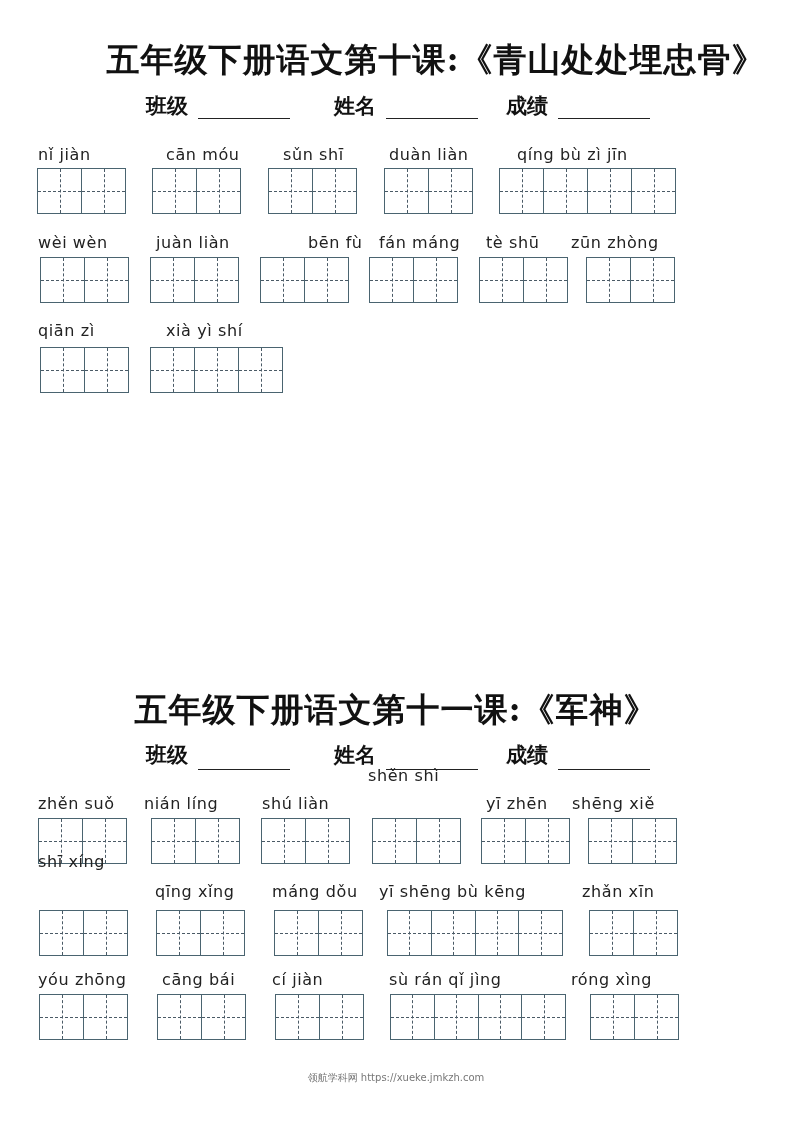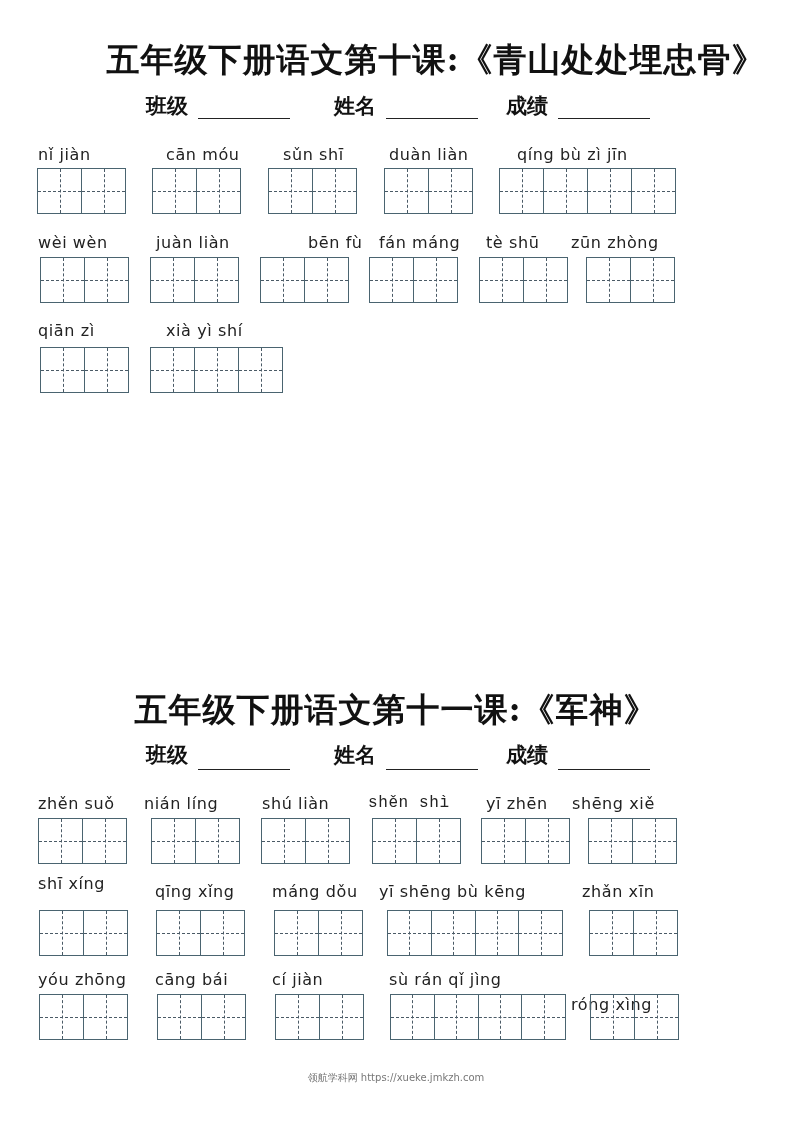--- a/index.html
+++ b/index.html
@@ -131,39 +131,39 @@
     <div class="cell"></div>
     <div class="cell"></div>
   </div>
 
 <span class="py" style="left:262px; top:794px;">shú liàn</span>
 <div class="grid" style="left:261px; top:818px; width:89px;">
     <div class="cell"></div>
     <div class="cell"></div>
   </div>
 
-<span class="py" style="left:368px; top:794px;font-family:Liberation Mono, monospace;">shěn shì</span>
+<span class="py" style="left:368px; top:766px;">shěn shì</span>
 <div class="grid" style="left:372px; top:818px; width:89px;">
     <div class="cell"></div>
     <div class="cell"></div>
   </div>
 
 <span class="py" style="left:486px; top:794px;">yī zhēn</span>
 <div class="grid" style="left:481px; top:818px; width:89px;">
     <div class="cell"></div>
     <div class="cell"></div>
   </div>
 
 <span class="py" style="left:572px; top:794px;">shēng xiě</span>
 <div class="grid" style="left:588px; top:818px; width:89px;">
     <div class="cell"></div>
     <div class="cell"></div>
   </div>
 
-<span class="py" style="left:38px; top:874px;text-align:center;">shī xíng</span>
+<span class="py" style="left:38px; top:852px;text-align:center;">shī xíng</span>
 <div class="grid" style="left:39px; top:910px; width:89px;">
     <div class="cell"></div>
     <div class="cell"></div>
   </div>
 
 <span class="py" style="left:155px; top:882px;">qīng xǐng</span>
 <div class="grid" style="left:156px; top:910px; width:89px;">
     <div class="cell"></div>
     <div class="cell"></div>
   </div>
@@ -187,39 +187,39 @@
     <div class="cell"></div>
     <div class="cell"></div>
   </div>
 
 <span class="py" style="left:38px; top:970px;">yóu zhōng</span>
 <div class="grid" style="left:39px; top:994px; width:89px;">
     <div class="cell"></div>
     <div class="cell"></div>
   </div>
 
-<span class="py" style="left:155px; top:970px;">cāng bái</span>
+<span class="py" style="left:162px; top:970px;">cāng bái</span>
 <div class="grid" style="left:157px; top:994px; width:89px;">
     <div class="cell"></div>
     <div class="cell"></div>
   </div>
 
 <span class="py" style="left:272px; top:970px;">cí jiàn</span>
 <div class="grid" style="left:275px; top:994px; width:89px;">
     <div class="cell"></div>
     <div class="cell"></div>
   </div>
 
 <span class="py" style="left:389px; top:970px;">sù rán qǐ jìng</span>
 <div class="grid" style="left:390px; top:994px; width:176px;">
     <div class="cell"></div>
     <div class="cell"></div>
     <div class="cell"></div>
     <div class="cell"></div>
   </div>
 
-<span class="py" style="left:571px; top:970px;margin-top:25px;">róng xìng</span>
+<span class="py" style="left:571px; top:970px;">róng xìng</span>
 <div class="grid" style="left:590px; top:994px; width:89px;">
     <div class="cell"></div>
     <div class="cell"></div>
   </div>
 
 <div class="footer">领航学科网 https://xueke.jmkzh.com</div>
 
 </body></html>

